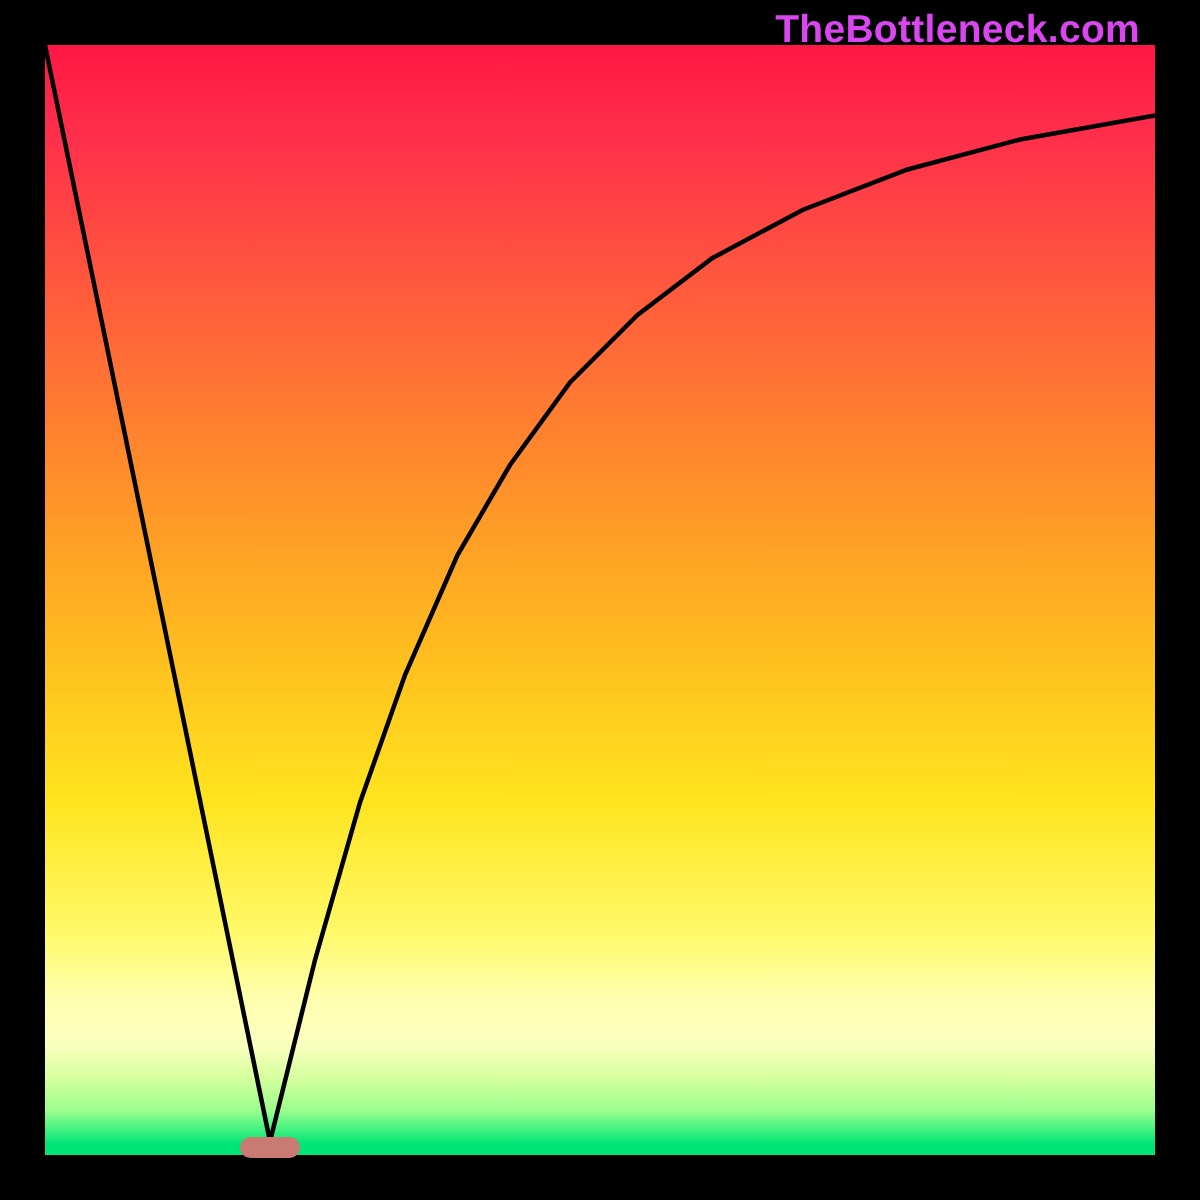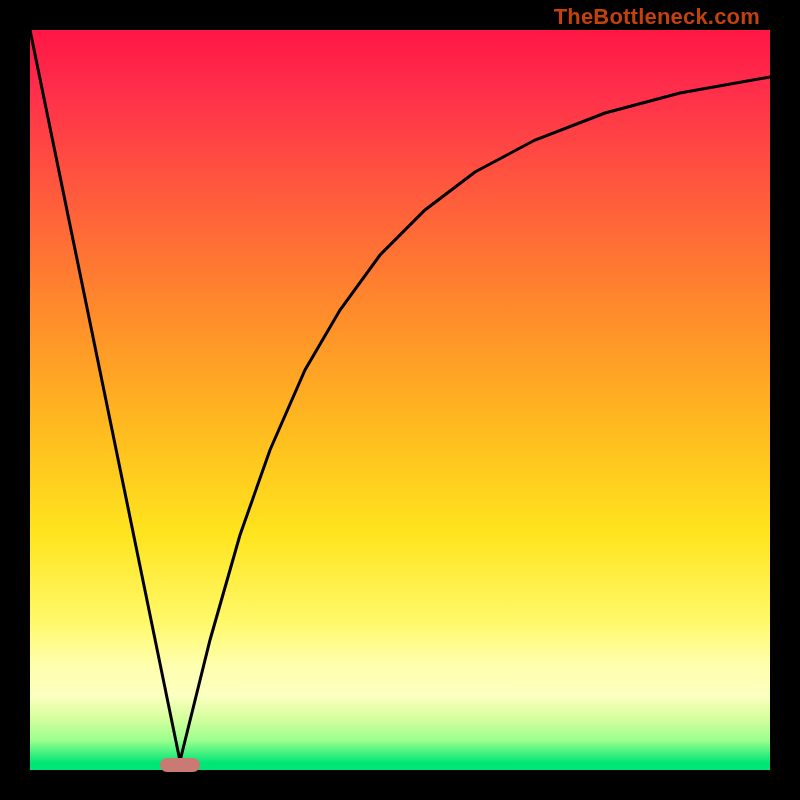--- a/index.html
+++ b/index.html
@@ -31,23 +31,23 @@
       #9bff8e 96%,
       #00e676 99%,
       #00e676 100%
     );
   }
   .watermark {
     position: absolute;
     top: 4px;
     right: 40px;
     font-family: Arial, Helvetica, sans-serif;
-    font-size: 22px;
+    font-size: 26px;
     font-weight: bold;
-    color: #c2410c;
+    color: #d946ef;
     letter-spacing: 0.2px;
     user-select: none;
   }
   .curve-svg {
     position: absolute;
     left: 30px;
     top: 30px;
     width: 740px;
     height: 740px;
   }

